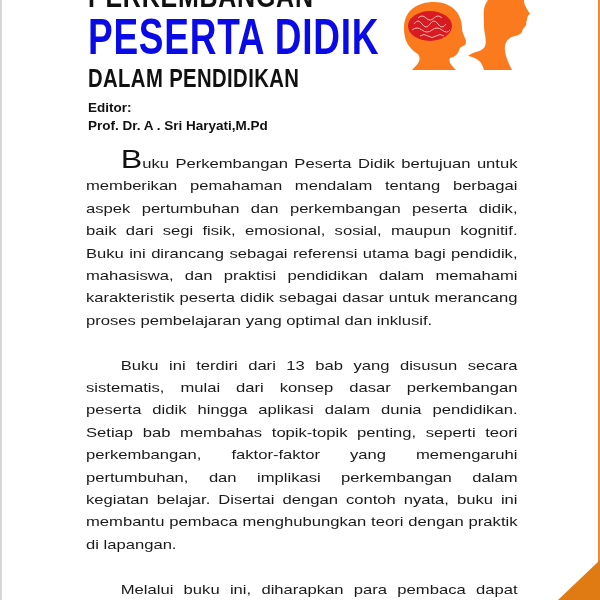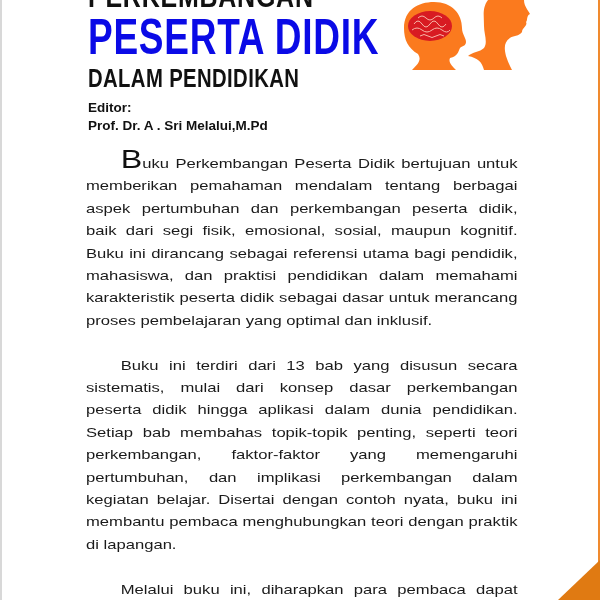--- a/index.html
+++ b/index.html
@@ -65,21 +65,21 @@
 <body>
 
 <div class="left-edge"></div>
 <div class="right-rule"></div>
 
 <div class="title-top">PERKEMBANGAN</div>
 <div class="title-main">PESERTA DIDIK</div>
 <div class="title-sub">DALAM PENDIDIKAN</div>
 
 <div class="editor-label">Editor:</div>
-<div class="editor-name">Prof. Dr. A . Sri Melalui,M.Pd</div>
+<div class="editor-name">Prof. Dr. A . Sri Haryati,M.Pd</div>
 
 <svg class="logo" viewBox="0 0 130 72">
 
   <path d="M4,28 C4,10 18,2 34,2 C52,2 62,14 62,28 C62,34 66,38 66,42 C66,46 62,46 60,48 C58,52 58,56 50,58 C48,62 52,66 56,70 L12,70 C18,64 22,60 18,54 C8,48 4,40 4,28 Z" fill="#fb7a1e"></path>
 
   <ellipse cx="30" cy="26" rx="22" ry="15" fill="#d81b22"></ellipse>
   <path d="M14,24 q4,-6 8,0 t8,0 t8,0 t8,0 M12,30 q5,-4 10,0 t10,0 t10,0 t8,0 M18,18 q4,-4 8,0 t8,0 t8,0 M20,36 q4,-3 8,0 t8,0 t8,0" stroke="#f7b6a8" stroke-width="1" fill="none"></path>
 
   <path d="M88,0 L124,0 C124,6 128,10 130,14 C126,16 128,20 126,22 C128,26 122,28 122,32 C120,36 112,36 110,38 C104,42 104,48 106,56 C108,62 110,66 112,70 L84,70 C82,62 78,58 68,56 C72,52 80,52 84,48 C88,42 84,34 84,26 C84,16 82,8 88,0 Z" fill="#fb7a1e"></path>
 </svg>

